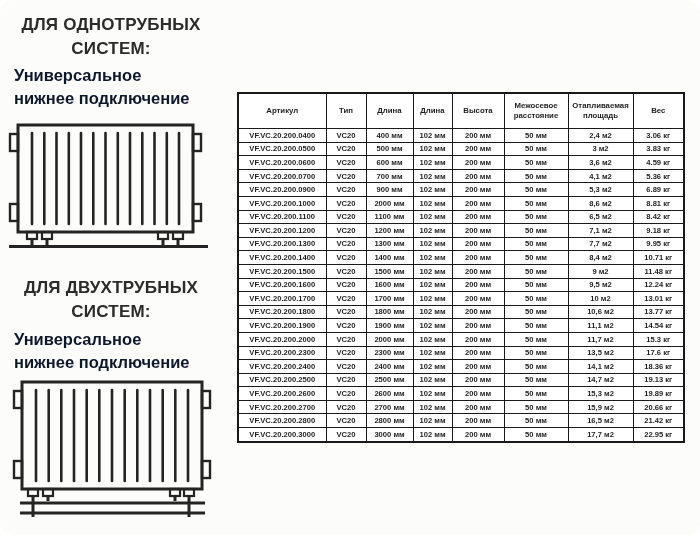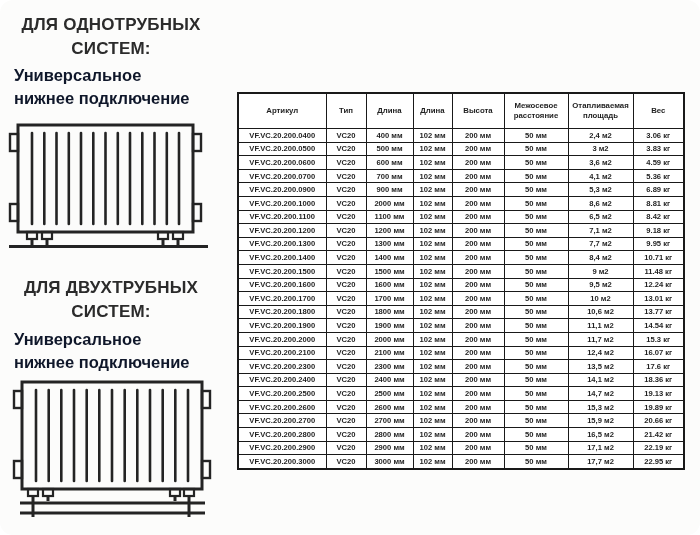--- a/index.html
+++ b/index.html
@@ -314,30 +314,20 @@
             <td>VF.VC.20.200.2000</td>
             <td>VC20</td>
             <td>2000 мм</td>
             <td>102 мм</td>
             <td>200 мм</td>
             <td>50 мм</td>
             <td>11,7 м2</td>
             <td>15.3 кг</td>
           </tr>
           <tr>
-            <td>VF.VC.20.200.2100</td>
-            <td>VC20</td>
-            <td>2100 мм</td>
-            <td>102 мм</td>
-            <td>200 мм</td>
-            <td>50 мм</td>
-            <td>12,4 м2</td>
-            <td>16.07 кг</td>
-          </tr>
-          <tr>
             <td>VF.VC.20.200.2300</td>
             <td>VC20</td>
             <td>2300 мм</td>
             <td>102 мм</td>
             <td>200 мм</td>
             <td>50 мм</td>
             <td>13,5 м2</td>
             <td>17.6 кг</td>
           </tr>
           <tr>
@@ -384,30 +374,20 @@
             <td>VF.VC.20.200.2800</td>
             <td>VC20</td>
             <td>2800 мм</td>
             <td>102 мм</td>
             <td>200 мм</td>
             <td>50 мм</td>
             <td>16,5 м2</td>
             <td>21.42 кг</td>
           </tr>
           <tr>
-            <td>VF.VC.20.200.2900</td>
-            <td>VC20</td>
-            <td>2900 мм</td>
-            <td>102 мм</td>
-            <td>200 мм</td>
-            <td>50 мм</td>
-            <td>17,1 м2</td>
-            <td>22.19 кг</td>
-          </tr>
-          <tr>
             <td>VF.VC.20.200.3000</td>
             <td>VC20</td>
             <td>3000 мм</td>
             <td>102 мм</td>
             <td>200 мм</td>
             <td>50 мм</td>
             <td>17,7 м2</td>
             <td>22.95 кг</td>
           </tr>
         </tbody>

